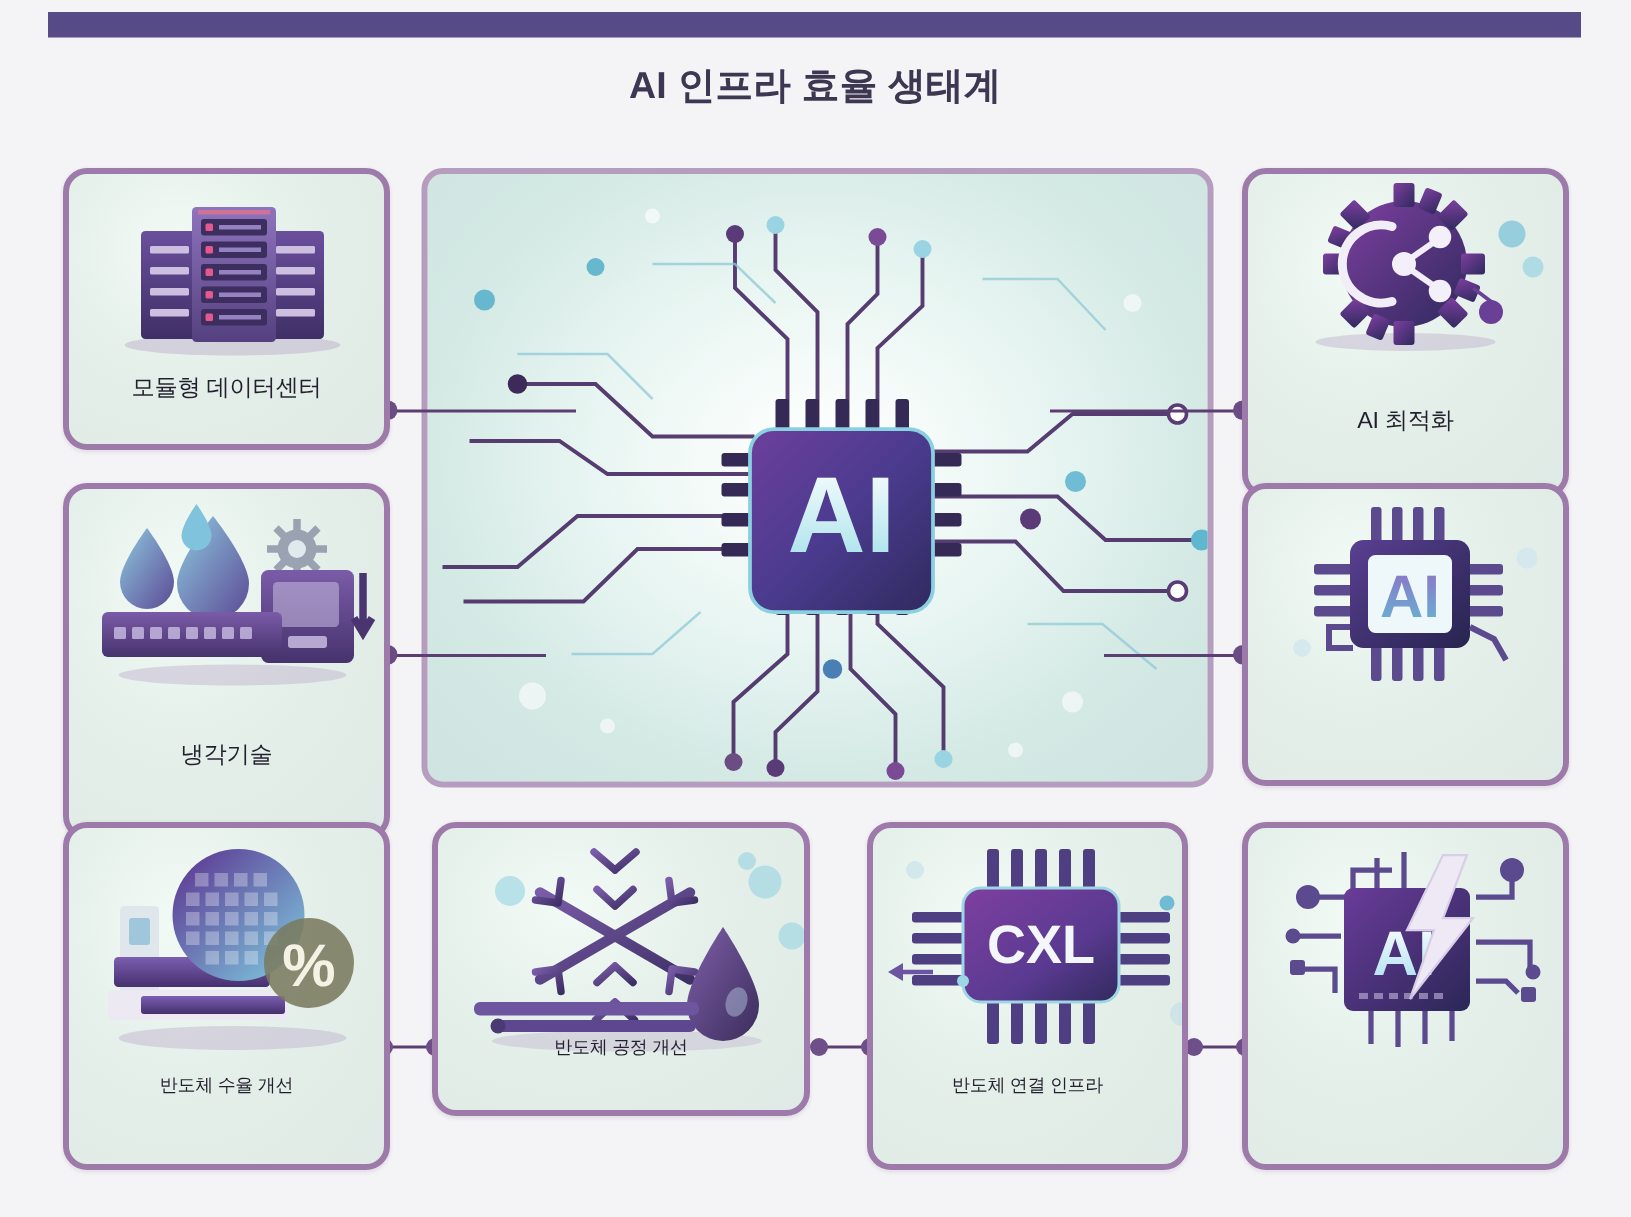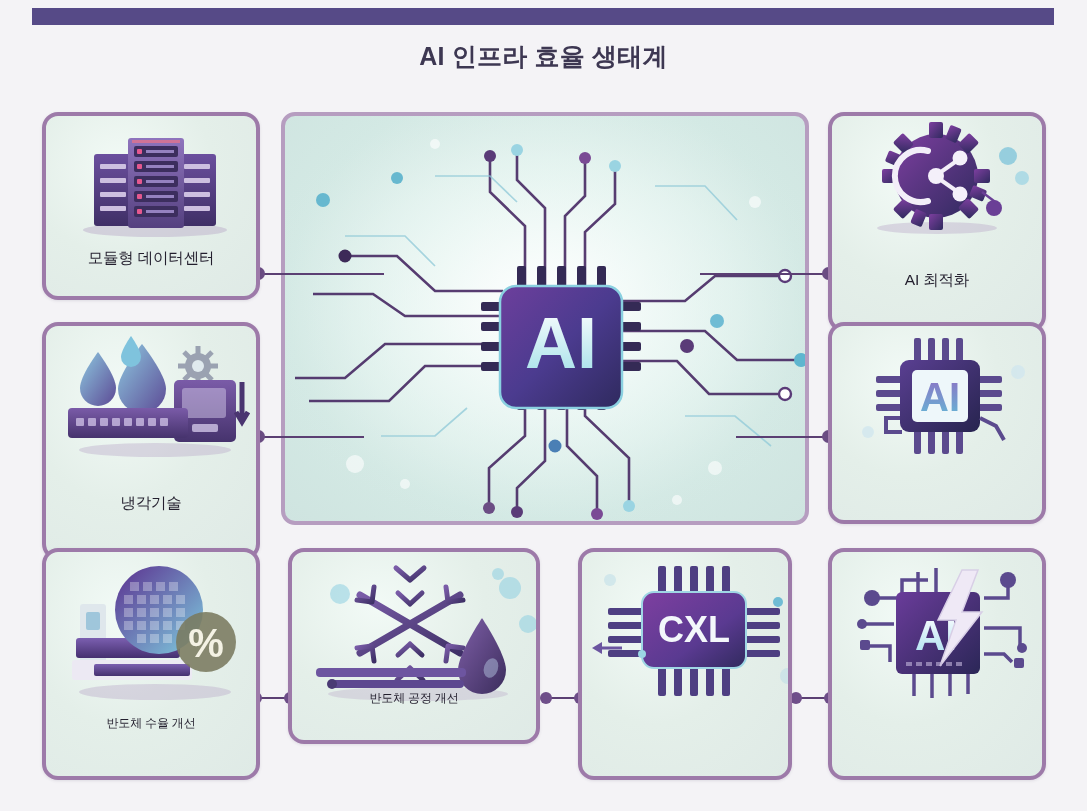--- a/index.html
+++ b/index.html
@@ -516,20 +516,21 @@
         <path d="M14,90 L40,90" stroke="#6b55a0" stroke-width="3" fill="none"></path>
         <path d="M10,90 L20,84 L20,96 Z" fill="#6b55a0"></path>
         <circle cx="196" cy="44" r="5" fill="#6fbcd4"></circle>
         <circle cx="60" cy="96" r="4" fill="#9bd6e4"></circle>
         <g fill="#b9dbe8" opacity=".5">
             <circle cx="206" cy="118" r="8"></circle>
             <circle cx="28" cy="22" r="6"></circle>
           </g>
       </svg>
     </div>
+    <div class="caption">반도체 연결 인프라</div>
   </div>
 
   <div class="card bottomcard" style="left:828px;top:548px;width:218px;height:232px;">
     <div class="art">
       <svg width="218" height="150" viewBox="0 0 218 150">
         <defs>
           <linearGradient id="acc" x1="0" y1="0" x2="1" y2="1">
             <stop offset="0%" stop-color="#6a3c9a"></stop>
               <stop offset="100%" stop-color="#2b2757"></stop>
           </linearGradient>

